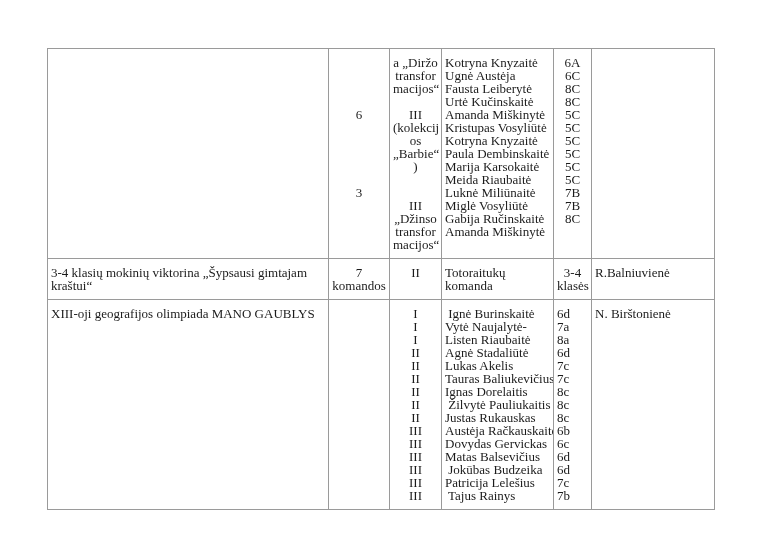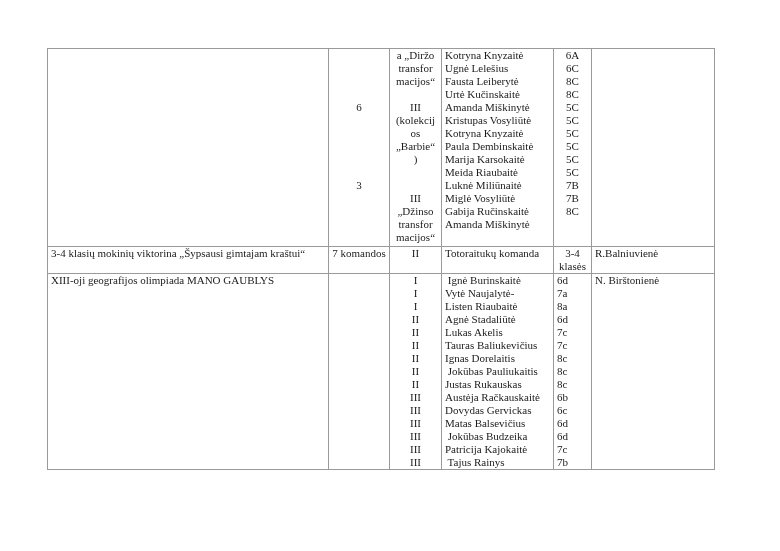--- a/index.html
+++ b/index.html
@@ -16,22 +16,22 @@
     position: absolute;
     left: 47px;
     top: 48px;
     border-collapse: collapse;
     table-layout: fixed;
     width: 667px;
   }
   table.doc-table td {
     border: 1px solid #9a9a9a;
     vertical-align: top;
-    padding: 0 3px;
-    font-size: 11px;
+    padding: 7px 3px;
+    font-size: 13px;
     line-height: 13px;
     overflow: hidden;
   }
   td.center { text-align: center; }
   td.bold   { font-weight: bold; }
   .line { height: 13px; white-space: pre; }
   .wrapcell { white-space: normal; }
   
 </style>
 </head>
@@ -80,21 +80,21 @@
             <div class="line">)</div>
             <div class="line"></div>
             <div class="line"></div>
             <div class="line">III</div>
             <div class="line">„Džinso</div>
             <div class="line">transfor</div>
             <div class="line">macijos“</div>
           </td>
       <td>
             <div class="line">Kotryna Knyzaitė</div>
-            <div class="line">Ugnė Lelešius</div>
+            <div class="line">Ugnė Austėja</div>
             <div class="line">Fausta Leiberytė</div>
             <div class="line">Urtė Kučinskaitė</div>
             <div class="line">Amanda Miškinytė</div>
             <div class="line">Kristupas Vosyliūtė</div>
             <div class="line">Kotryna Knyzaitė</div>
             <div class="line">Paula Dembinskaitė</div>
             <div class="line">Marija Karsokaitė</div>
             <div class="line">Meida Riaubaitė</div>
             <div class="line">Luknė Miliūnaitė</div>
             <div class="line">Miglė Vosyliūtė</div>
@@ -151,27 +151,27 @@
             <div class="line">III</div>
           </td>
       <td>
             <div class="line"> Ignė Burinskaitė</div>
             <div class="line">Vytė Naujalytė-</div>
             <div class="line">Listen Riaubaitė</div>
             <div class="line">Agnė Stadaliūtė</div>
             <div class="line">Lukas Akelis</div>
             <div class="line">Tauras Baliukevičius</div>
             <div class="line">Ignas Dorelaitis</div>
-            <div class="line"> Jokūbas Pauliukaitis</div>
+            <div class="line"> Žilvytė Pauliukaitis</div>
             <div class="line">Justas Rukauskas</div>
             <div class="line">Austėja Račkauskaitė</div>
             <div class="line">Dovydas Gervickas</div>
             <div class="line">Matas Balsevičius</div>
             <div class="line"> Jokūbas Budzeika</div>
-            <div class="line">Patricija Kajokaitė</div>
+            <div class="line">Patricija Lelešius</div>
             <div class="line"> Tajus Rainys</div>
           </td>
       <td>
             <div class="line">6d</div>
             <div class="line">7a</div>
             <div class="line">8a</div>
             <div class="line">6d</div>
             <div class="line">7c</div>
             <div class="line">7c</div>
             <div class="line">8c</div>

